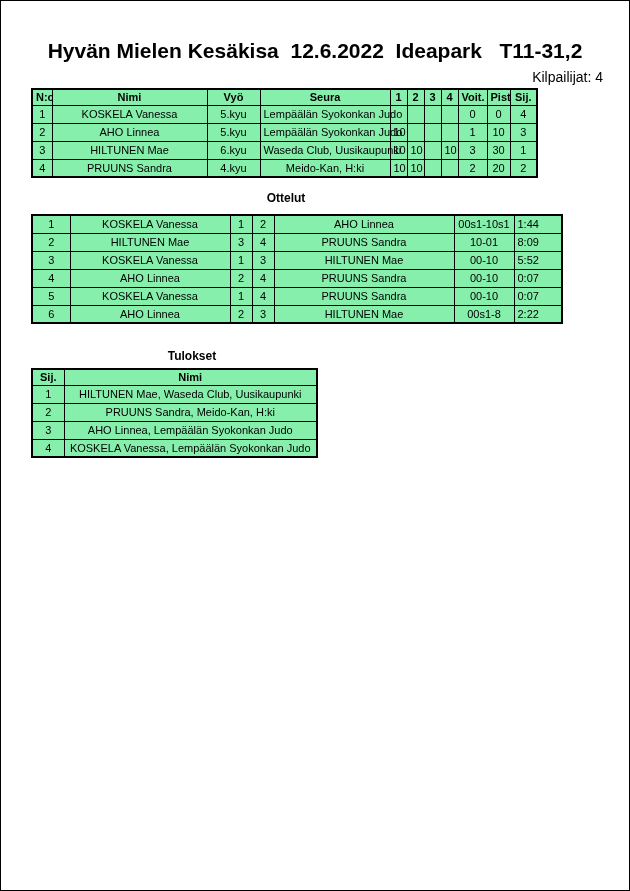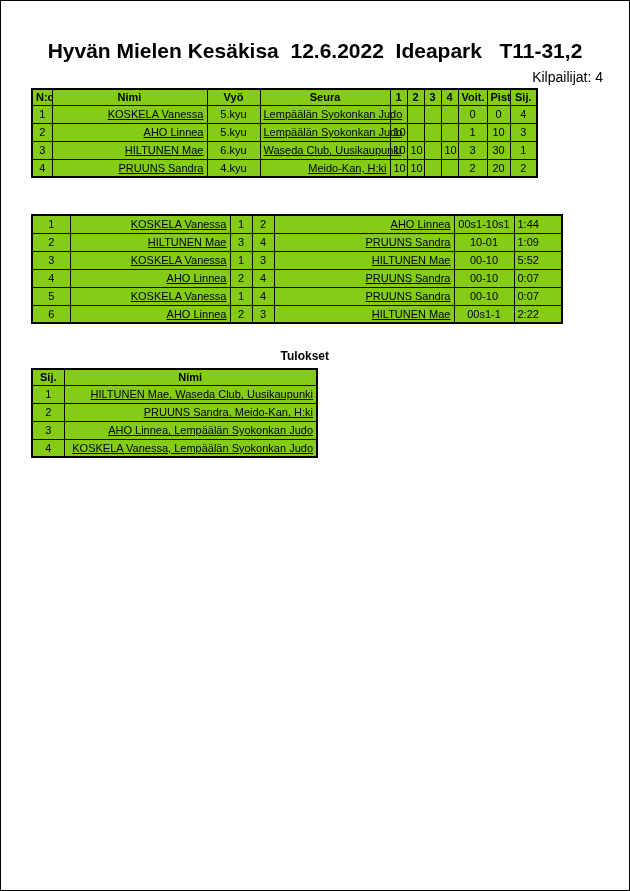--- a/index.html
+++ b/index.html
@@ -19,48 +19,48 @@
     font-size:21px; font-weight:bold;
     white-space:pre;
   }
   .heading {
     position:absolute;
     text-align:center;
     font-size:12px; font-weight:bold;
   }
   .h-kilpailijat { top:67px;  left:30px; width:430px; }
   .h-ottelut     { top:190px; left:30px; width:510px; }
-  .h-tulokset    { top:348px; left:28px; width:300px;text-align:right; }
+  .h-tulokset    { top:348px; left:41px; width:300px; }
   .count-label {
     position:absolute; top:68px; right:26px;
     font-size:14px;
   }
   table {
     position:absolute;
     border-collapse:collapse;
     table-layout:fixed;
     border:2px solid #000;
-    background:#84cc16;
+    background:#86efac;
   }
   .t-kilpailijat { top:87px;  left:30px; width:505px; }
   .t-ottelut     { top:213px; left:30px; width:530px; }
   .t-tulokset    { top:367px; left:30px; width:285px; }
   th, td {
     border:1px solid #000;
     font-size:11px;
     padding:0 3px;
     height:18px;
     box-sizing:border-box;
     white-space:nowrap;
     overflow:hidden;
     vertical-align:middle;
   }
   th { font-weight:bold; text-align:center; height:16px; }
   td.c { text-align:center; }
-  td.l { text-align:right;text-decoration:underline; }
+  td.l { text-align:center; }
   td.r { text-align:left; padding-right:22px; }
   td.ovf { overflow:visible; }
 </style>
 </head>
 <body>
 
 <div class="page">
 
   <div class="title">Hyvän Mielen Kesäkisa  12.6.2022  Ideapark   T11-31,2</div>
 
@@ -142,20 +142,21 @@
       <td class="c">10</td>
       <td class="c"></td>
       <td class="c"></td>
       <td class="c">2</td>
       <td class="c">20</td>
       <td class="c">2</td>
     </tr>
   </tbody>
     </table>
 
+  <div class="heading h-ottelut">Ottelut</div>
 
   <table class="t-ottelut">
     <colgroup>
       <col style="width:38px">
         <col style="width:160px">
         <col style="width:22px">
         <col style="width:22px">
       <col style="width:180px">
         <col style="width:60px">
         <col style="width:48px">
@@ -170,21 +171,21 @@
       <td class="c">00s1-10s1</td>
       <td class="r">1:44</td>
     </tr>
     <tr>
       <td class="c">2</td>
       <td class="l">HILTUNEN Mae</td>
       <td class="c">3</td>
       <td class="c">4</td>
       <td class="l">PRUUNS Sandra</td>
       <td class="c">10-01</td>
-      <td class="r">1:09</td>
+      <td class="r">8:09</td>
     </tr>
     <tr>
       <td class="c">3</td>
       <td class="l">KOSKELA Vanessa</td>
       <td class="c">1</td>
       <td class="c">3</td>
       <td class="l">HILTUNEN Mae</td>
       <td class="c">00-10</td>
       <td class="r">5:52</td>
     </tr>
@@ -205,21 +206,21 @@
       <td class="l">PRUUNS Sandra</td>
       <td class="c">00-10</td>
       <td class="r">0:07</td>
     </tr>
     <tr>
       <td class="c">6</td>
       <td class="l">AHO Linnea</td>
       <td class="c">2</td>
       <td class="c">3</td>
       <td class="l">HILTUNEN Mae</td>
-      <td class="c">00s1-1</td>
+      <td class="c">00s1-8</td>
       <td class="r">2:22</td>
     </tr>
   </tbody>
     </table>
 
   <div class="heading h-tulokset">Tulokset</div>
 
   <table class="t-tulokset">
     <colgroup>
       <col style="width:32px">

